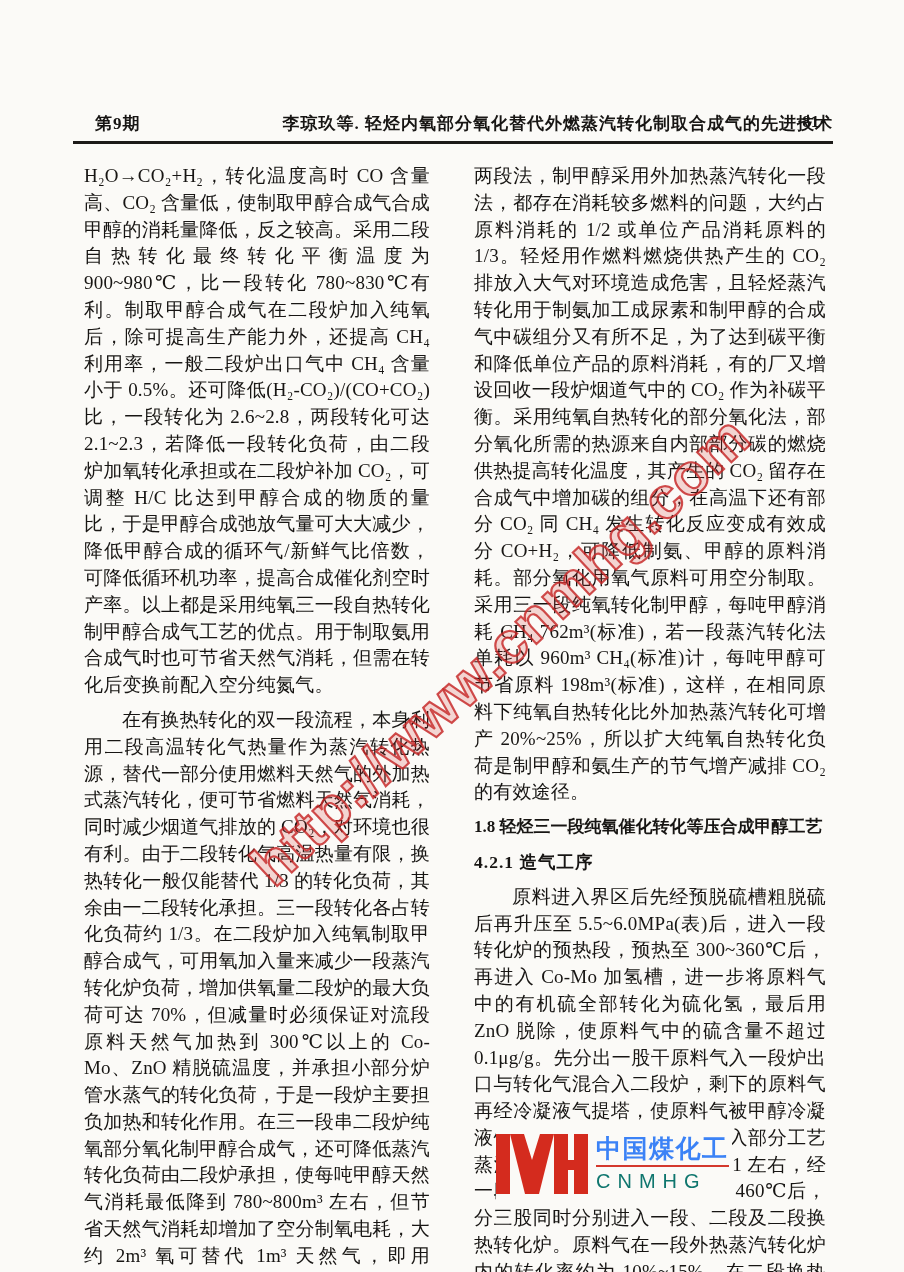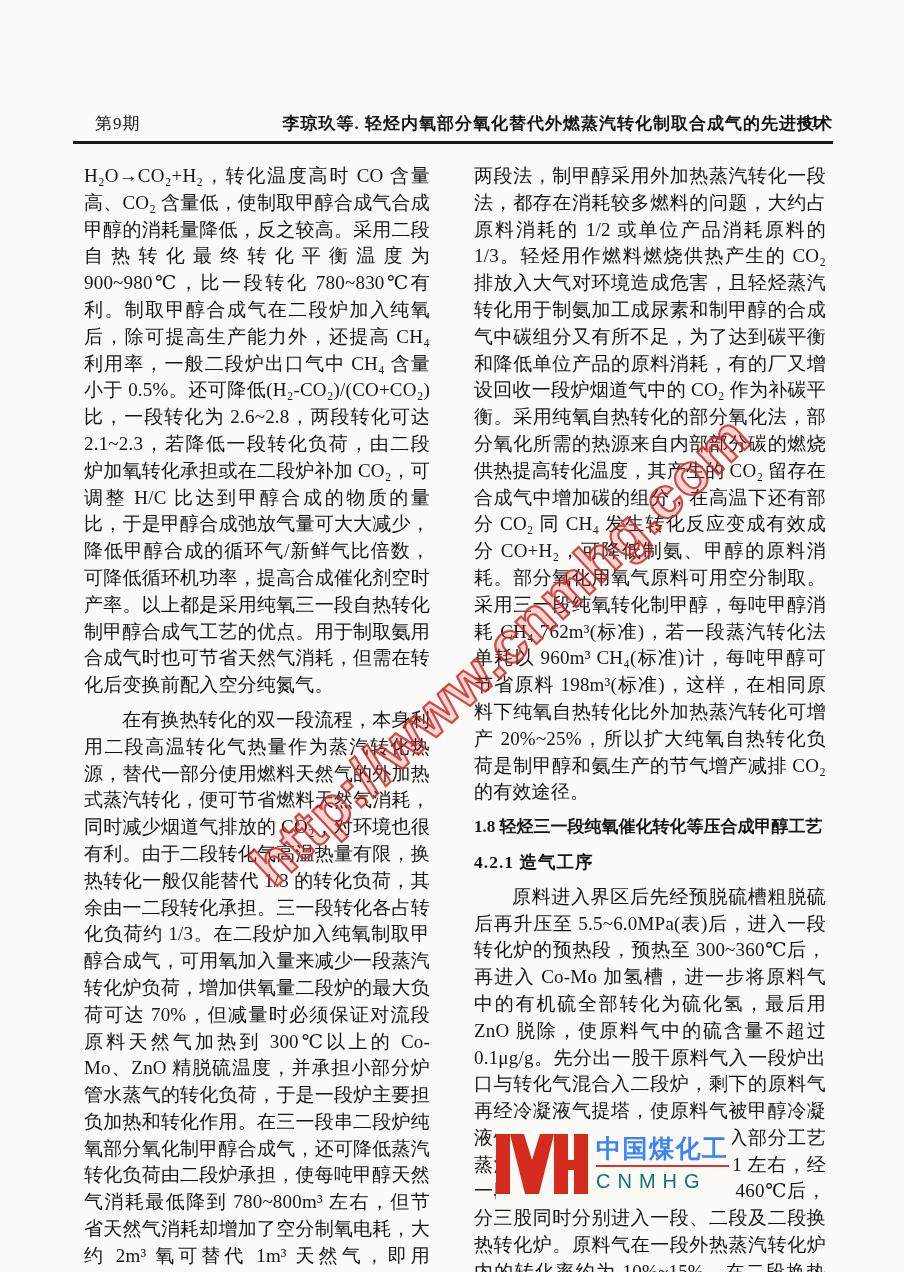--- a/index.html
+++ b/index.html
@@ -6,21 +6,21 @@
   .page{
     position:relative;
     width:904px;height:1272px;
     background:#fbfaf7;
     overflow:hidden;
     font-family:"Liberation Serif","DejaVu Serif",serif;
     color:#171513;
   }
   
   .hdr{position:absolute;top:112px;left:73px;width:760px;height:28px;font-size:17px;}
-  .hdr-issue{position:absolute;left:22px;top:0;font-weight:400;letter-spacing:1px;}
+  .hdr-issue{position:absolute;left:22px;top:0;font-weight:700;letter-spacing:1px;}
   .hdr-title{position:absolute;left:0;right:0;text-align:right;font-weight:600;letter-spacing:1px;}
   .hdr-page{position:absolute;right:8px;top:0;font-weight:700;}
   .hdr-rule{position:absolute;top:141px;left:73px;width:760px;height:3px;background:#1c1a18;}
   
   .col{
     position:absolute;top:155px;
     text-align:justify;
     font-size:19px;line-height:26.8px;
     letter-spacing:0.2px;
   }

